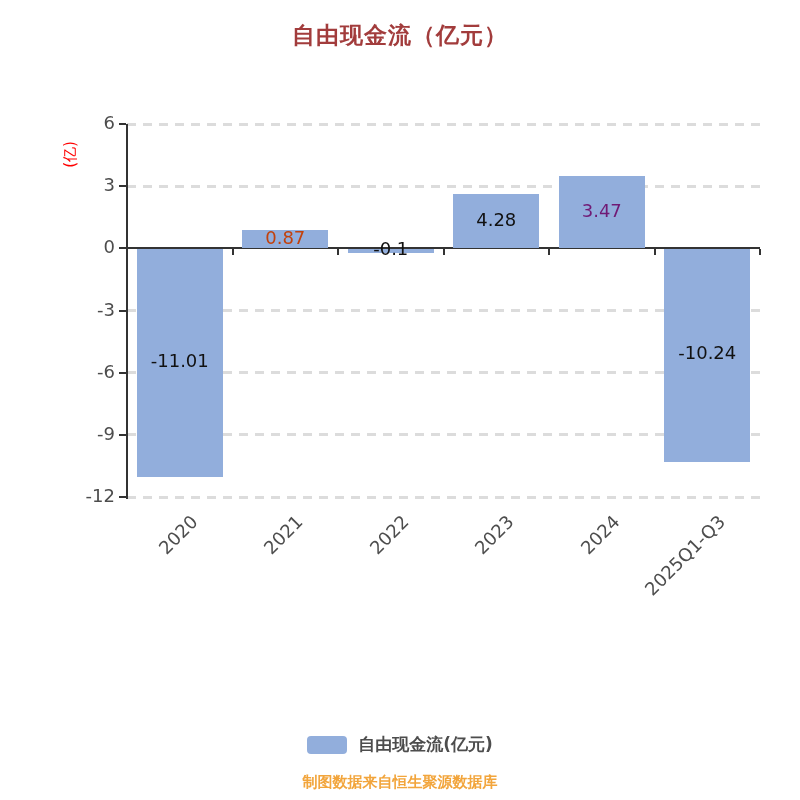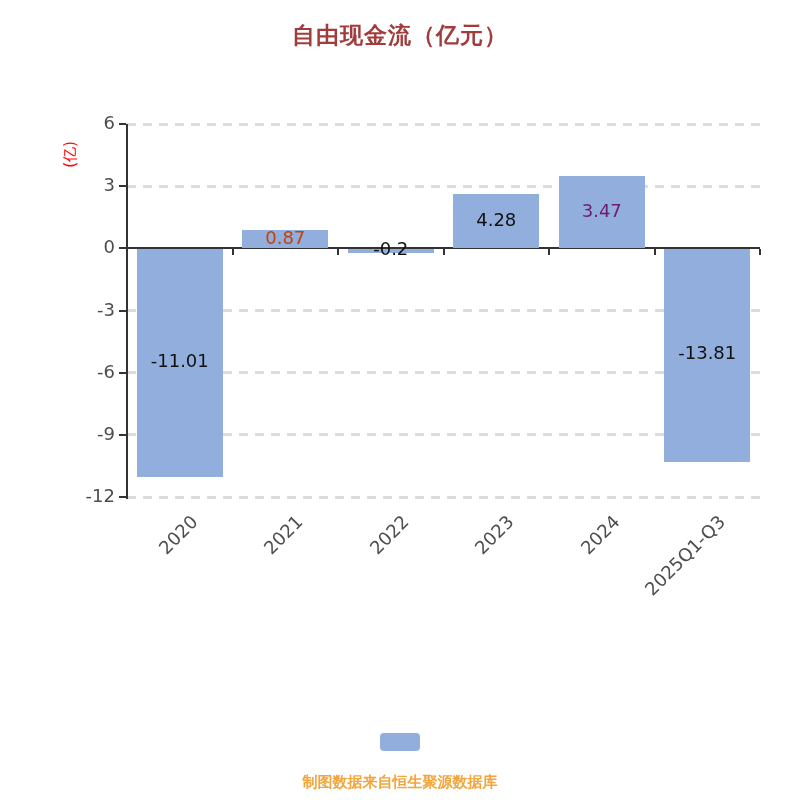--- a/index.html
+++ b/index.html
@@ -38,20 +38,21 @@
 <body>
 
 <div class="chart-wrap">
   <div class="chart-title" style="color: rgb(162, 60, 60);">自由现金流（亿元）</div>
   <div class="y-unit" style="color: rgb(255, 0, 0);">(亿)</div>
 
   <div id="plot"></div>
 
   <div class="legend">
     <span class="legend-swatch" id="legend-swatch" style="background: rgb(146, 174, 220);"></span>
+    <span class="legend-label">自由现金流(亿元)</span>
   </div>
 
   <div class="footer-note" style="color: rgb(242, 165, 60);">制图数据来自恒生聚源数据库</div>
 <div class="gridline" style="left: 127px; top: 115.5px; width: 633px;"></div>
     <div class="tick-y" style="left: 119px; top: 116px;"></div>
     <div class="y-tick-label" style="left: 45px; top: 105px;">6</div>
     <div class="gridline" style="left: 127px; top: 177.667px; width: 633px;"></div>
     <div class="tick-y" style="left: 119px; top: 178.167px;"></div>
     <div class="y-tick-label" style="left: 45px; top: 167.167px;">3</div>
     <div class="tick-y" style="left: 119px; top: 240.333px;"></div>
@@ -77,24 +78,24 @@
     <div class="tick-x" style="left: 548px; top: 242.333px;"></div>
     <div class="tick-x" style="left: 653.5px; top: 242.333px;"></div>
     <div class="tick-x" style="left: 759px; top: 242.333px;"></div>
     <div class="bar" style="left: 136.75px; top: 242.333px; width: 86px; height: 228.152px; background: rgb(146, 174, 220);"></div>
     <div class="bar-label" style="left: 124.75px; top: 343.409px; color: rgb(17, 17, 17);">-11.01</div>
     <div class="x-tick-label" style="right: 613.25px; top: 504px;">2020</div>
     <div class="bar" style="left: 242.25px; top: 223.305px; width: 86px; height: 18.0283px; background: rgb(146, 174, 220);"></div>
     <div class="bar-label" style="left: 230.25px; top: 220.319px; color: #c2410c;">0.87</div>
     <div class="x-tick-label" style="right: 507.75px; top: 504px;">2021</div>
     <div class="bar" style="left: 347.75px; top: 242.333px; width: 86px; height: 4.14444px; background: rgb(146, 174, 220);"></div>
-    <div class="bar-label" style="left: 335.75px; top: 231.406px; color: rgb(17, 17, 17);">-0.2</div>
+    <div class="bar-label" style="left: 335.75px; top: 231.406px; color: rgb(17, 17, 17);">-0.1</div>
     <div class="x-tick-label" style="right: 402.25px; top: 504px;">2022</div>
     <div class="bar" style="left: 453.25px; top: 187.041px; width: 86px; height: 54.2922px; background: rgb(146, 174, 220);"></div>
     <div class="bar-label" style="left: 441.25px; top: 202.187px; color: rgb(17, 17, 17);">4.28</div>
     <div class="x-tick-label" style="right: 296.75px; top: 504px;">2023</div>
     <div class="bar" style="left: 558.75px; top: 169.427px; width: 86px; height: 71.9061px; background: rgb(146, 174, 220);"></div>
     <div class="bar-label" style="left: 546.75px; top: 193.38px; color: #701a75;">3.47</div>
     <div class="x-tick-label" style="right: 191.25px; top: 504px;">2024</div>
     <div class="bar" style="left: 664.25px; top: 242.333px; width: 86px; height: 212.196px; background: rgb(146, 174, 220);"></div>
-    <div class="bar-label" style="left: 652.25px; top: 335.431px; color: rgb(17, 17, 17);">-13.81</div>
+    <div class="bar-label" style="left: 652.25px; top: 335.431px; color: rgb(17, 17, 17);">-10.24</div>
     <div class="x-tick-label" style="right: 85.75px; top: 504px;">2025Q1-Q3</div>
   </div>
 
 </body></html>

